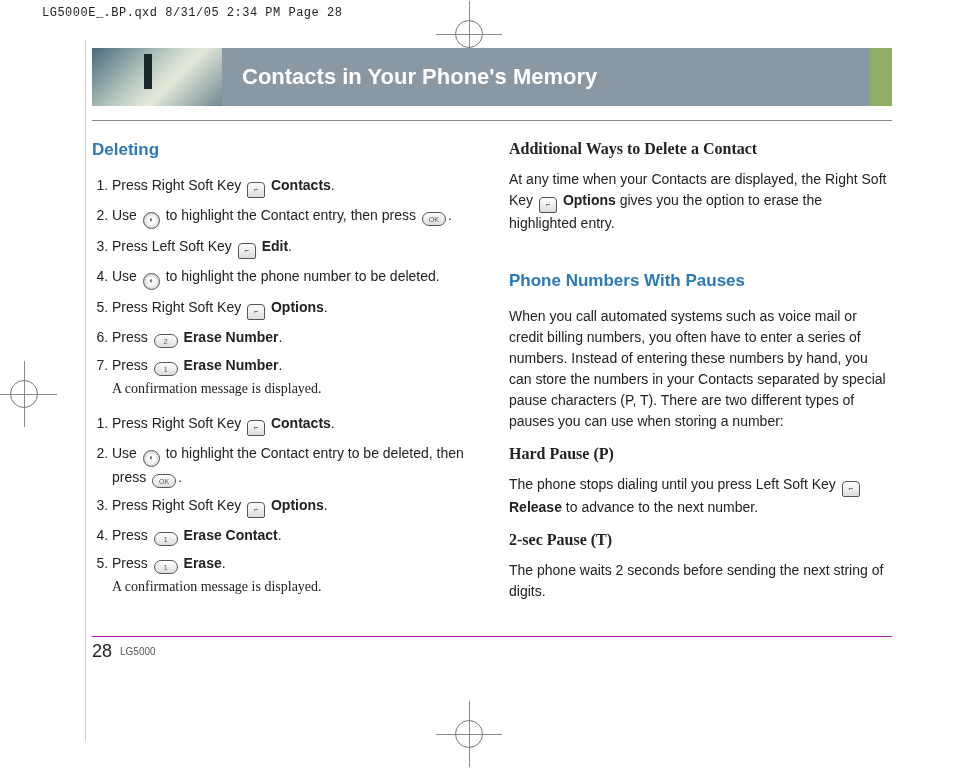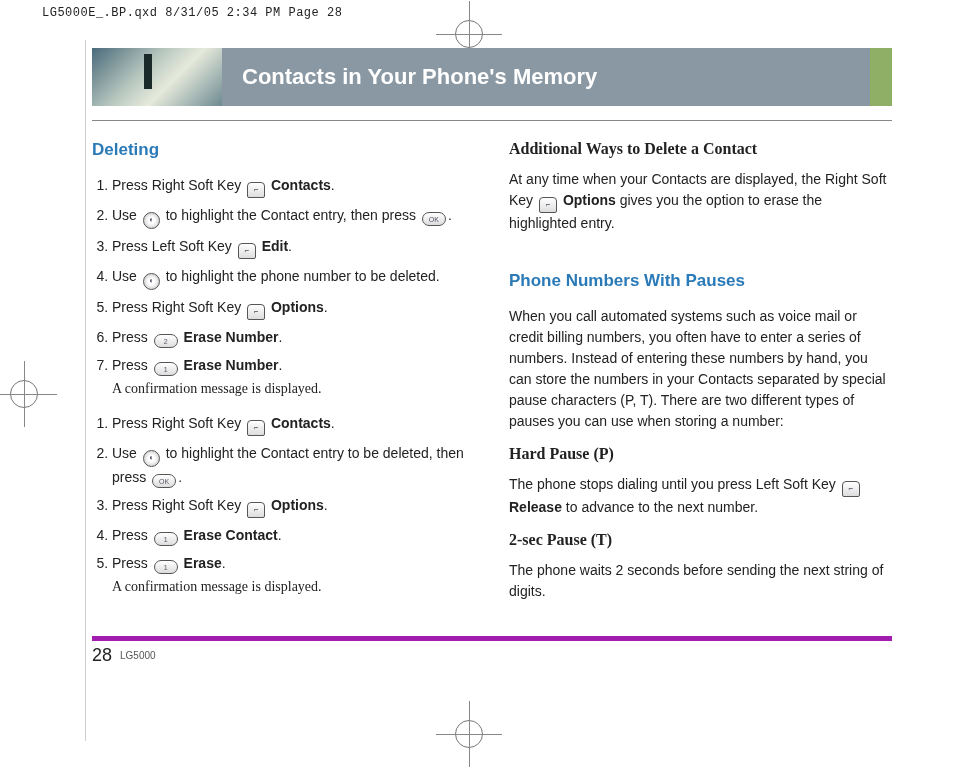--- a/index.html
+++ b/index.html
@@ -162,21 +162,21 @@
     border-radius: 8px;
     width: 22px;
     height: 12px;
     font-size:7px;
   }
   .footer {
     margin-top: 24px;
     display:flex;
     align-items:center;
     gap:8px;
-    border-top:5px solid #a21caf;
+    border-top:1px solid #a21caf;
     padding-top:4px;
   }
   .pagenum {
     font-size: 18px;
     font-family: Arial, sans-serif;
   }
   .model {
     font-size: 10px;
     color:#555;
     font-family: Arial, sans-serif;

